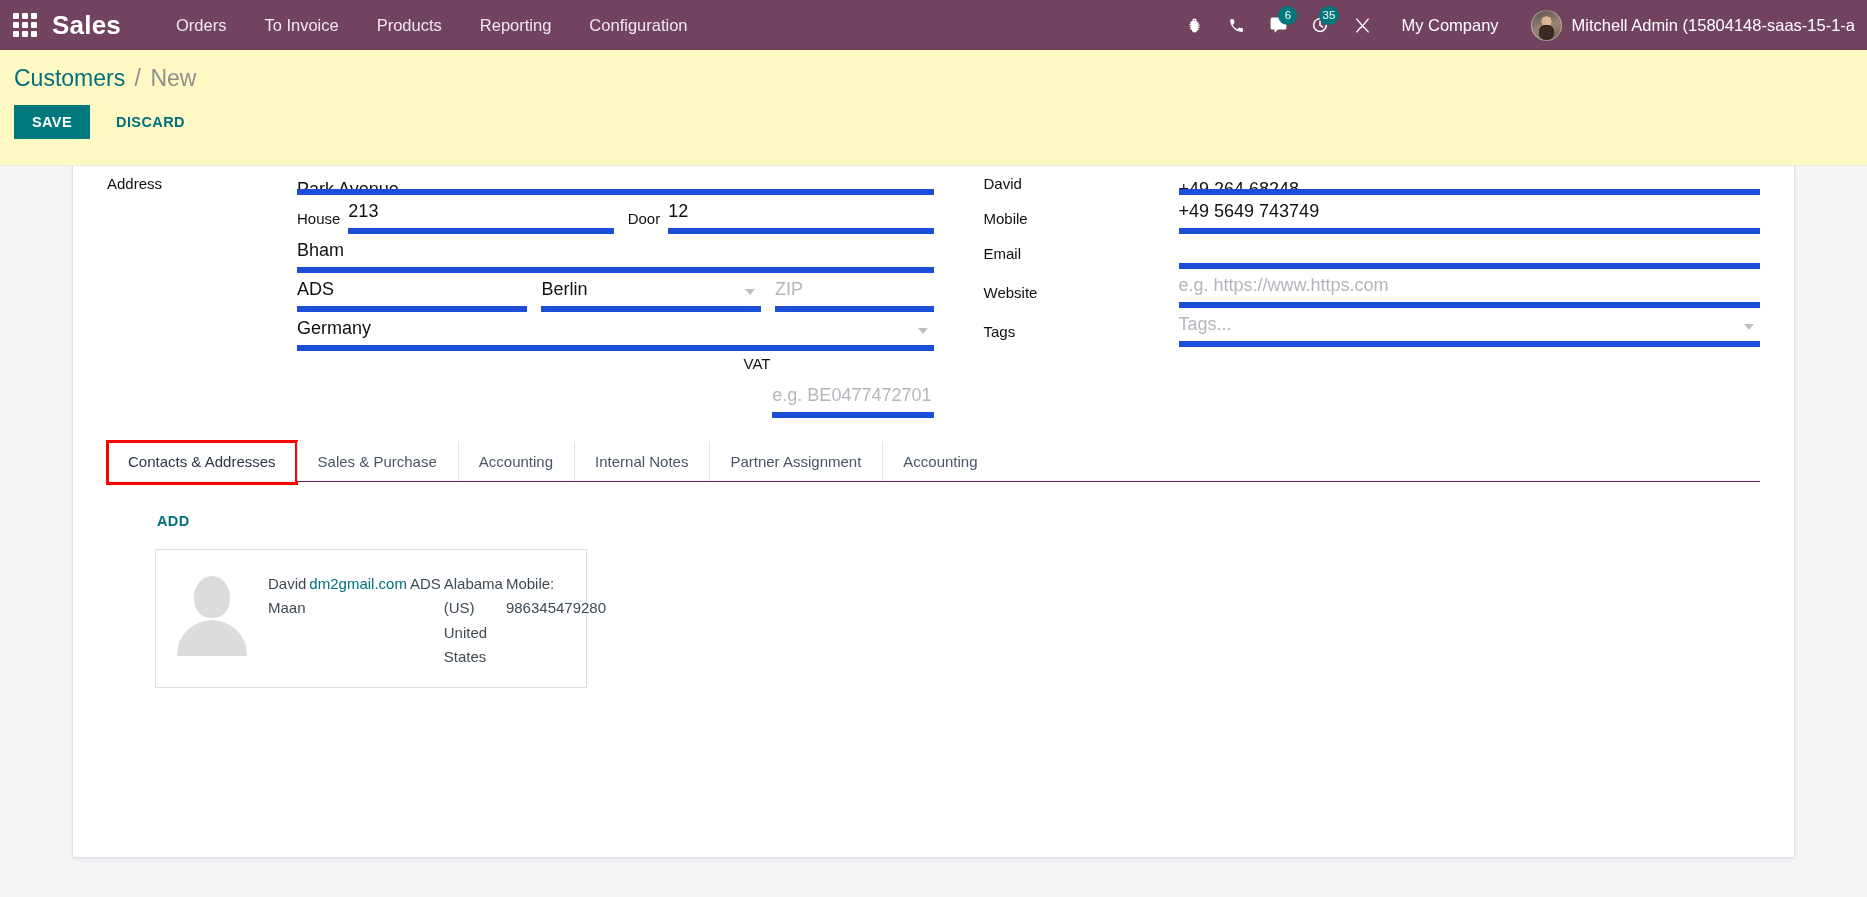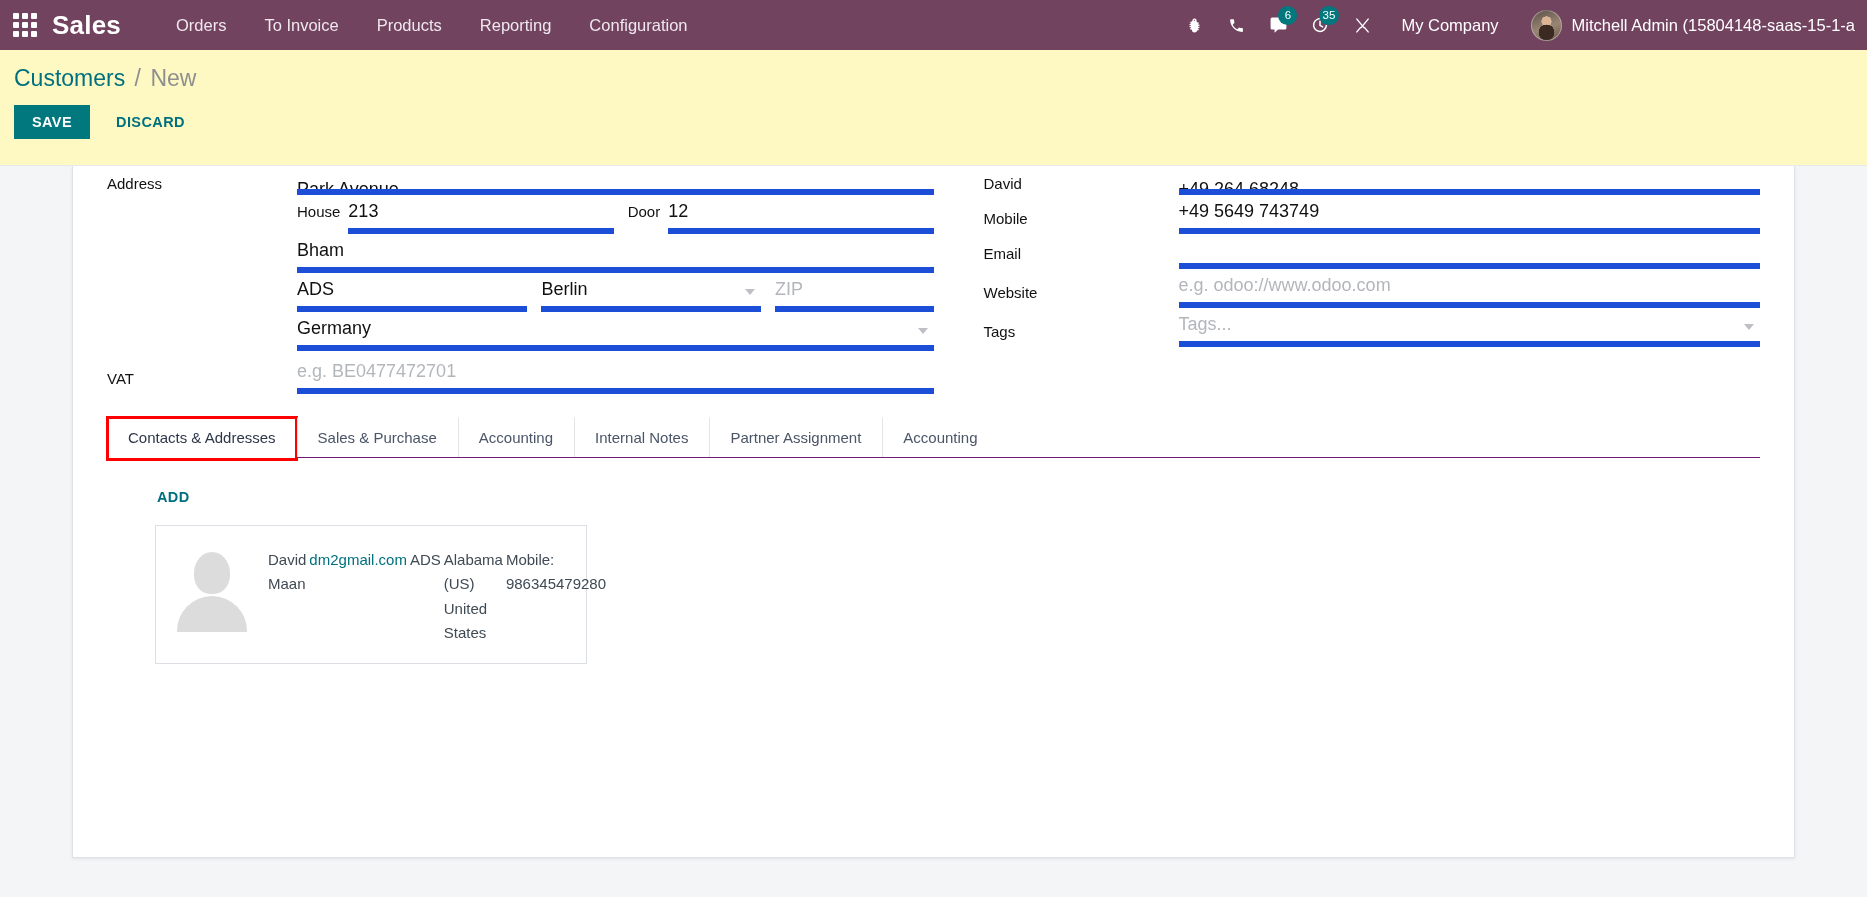--- a/index.html
+++ b/index.html
@@ -410,21 +410,21 @@
 
       <div class="form-col left">
 
         <div class="f-row clipped">
           <div class="f-label">Address</div>
           <div class="f-field">Park Avenue</div>
         </div>
 
         <div class="f-row">
           <div class="f-label"></div>
-          <div style="flex:1; display:flex; align-items:center;">
+          <div style="flex:1; display:flex; align-items:flex-end;">
             <div class="f-label sub">House</div>
             <div class="f-field" style="flex:1; margin-right:14px;">213</div>
             <div class="f-label sub">Door</div>
             <div class="f-field" style="flex:1;">12</div>
           </div>
         </div>
 
         <div class="f-row">
           <div class="f-label"></div>
           <div class="f-field">Bham</div>
@@ -443,21 +443,21 @@
         </div>
 
         <div class="f-row">
           <div class="f-label"></div>
           <div class="f-field">
             <span>Germany</span>
             <span class="caret"></span>
           </div>
         </div>
 
-        <div class="f-row" style="margin-top:4px;">
+        <div class="f-row" style="margin-top:4px;flex-direction:column;">
           <div class="f-label">VAT</div>
           <div class="f-field placeholder">e.g. BE0477472701</div>
         </div>
       </div>
 
       <div class="form-col right">
 
         <div class="f-row clipped">
           <div class="f-label right-col-label">David</div>
           <div class="f-field">+49 264 68248</div>
@@ -468,21 +468,21 @@
           <div class="f-field">+49 5649 743749</div>
         </div>
 
         <div class="f-row">
           <div class="f-label right-col-label">Email</div>
           <div class="f-field"></div>
         </div>
 
         <div class="f-row">
           <div class="f-label right-col-label">Website</div>
-          <div class="f-field placeholder">e.g. odoo://www.odoo.com</div>
+          <div class="f-field placeholder">e.g. https://www.https.com</div>
         </div>
 
         <div class="f-row">
           <div class="f-label right-col-label">Tags</div>
           <div class="f-field placeholder">
             <span>Tags...</span>
             <span class="caret"></span>
           </div>
         </div>
       </div>

